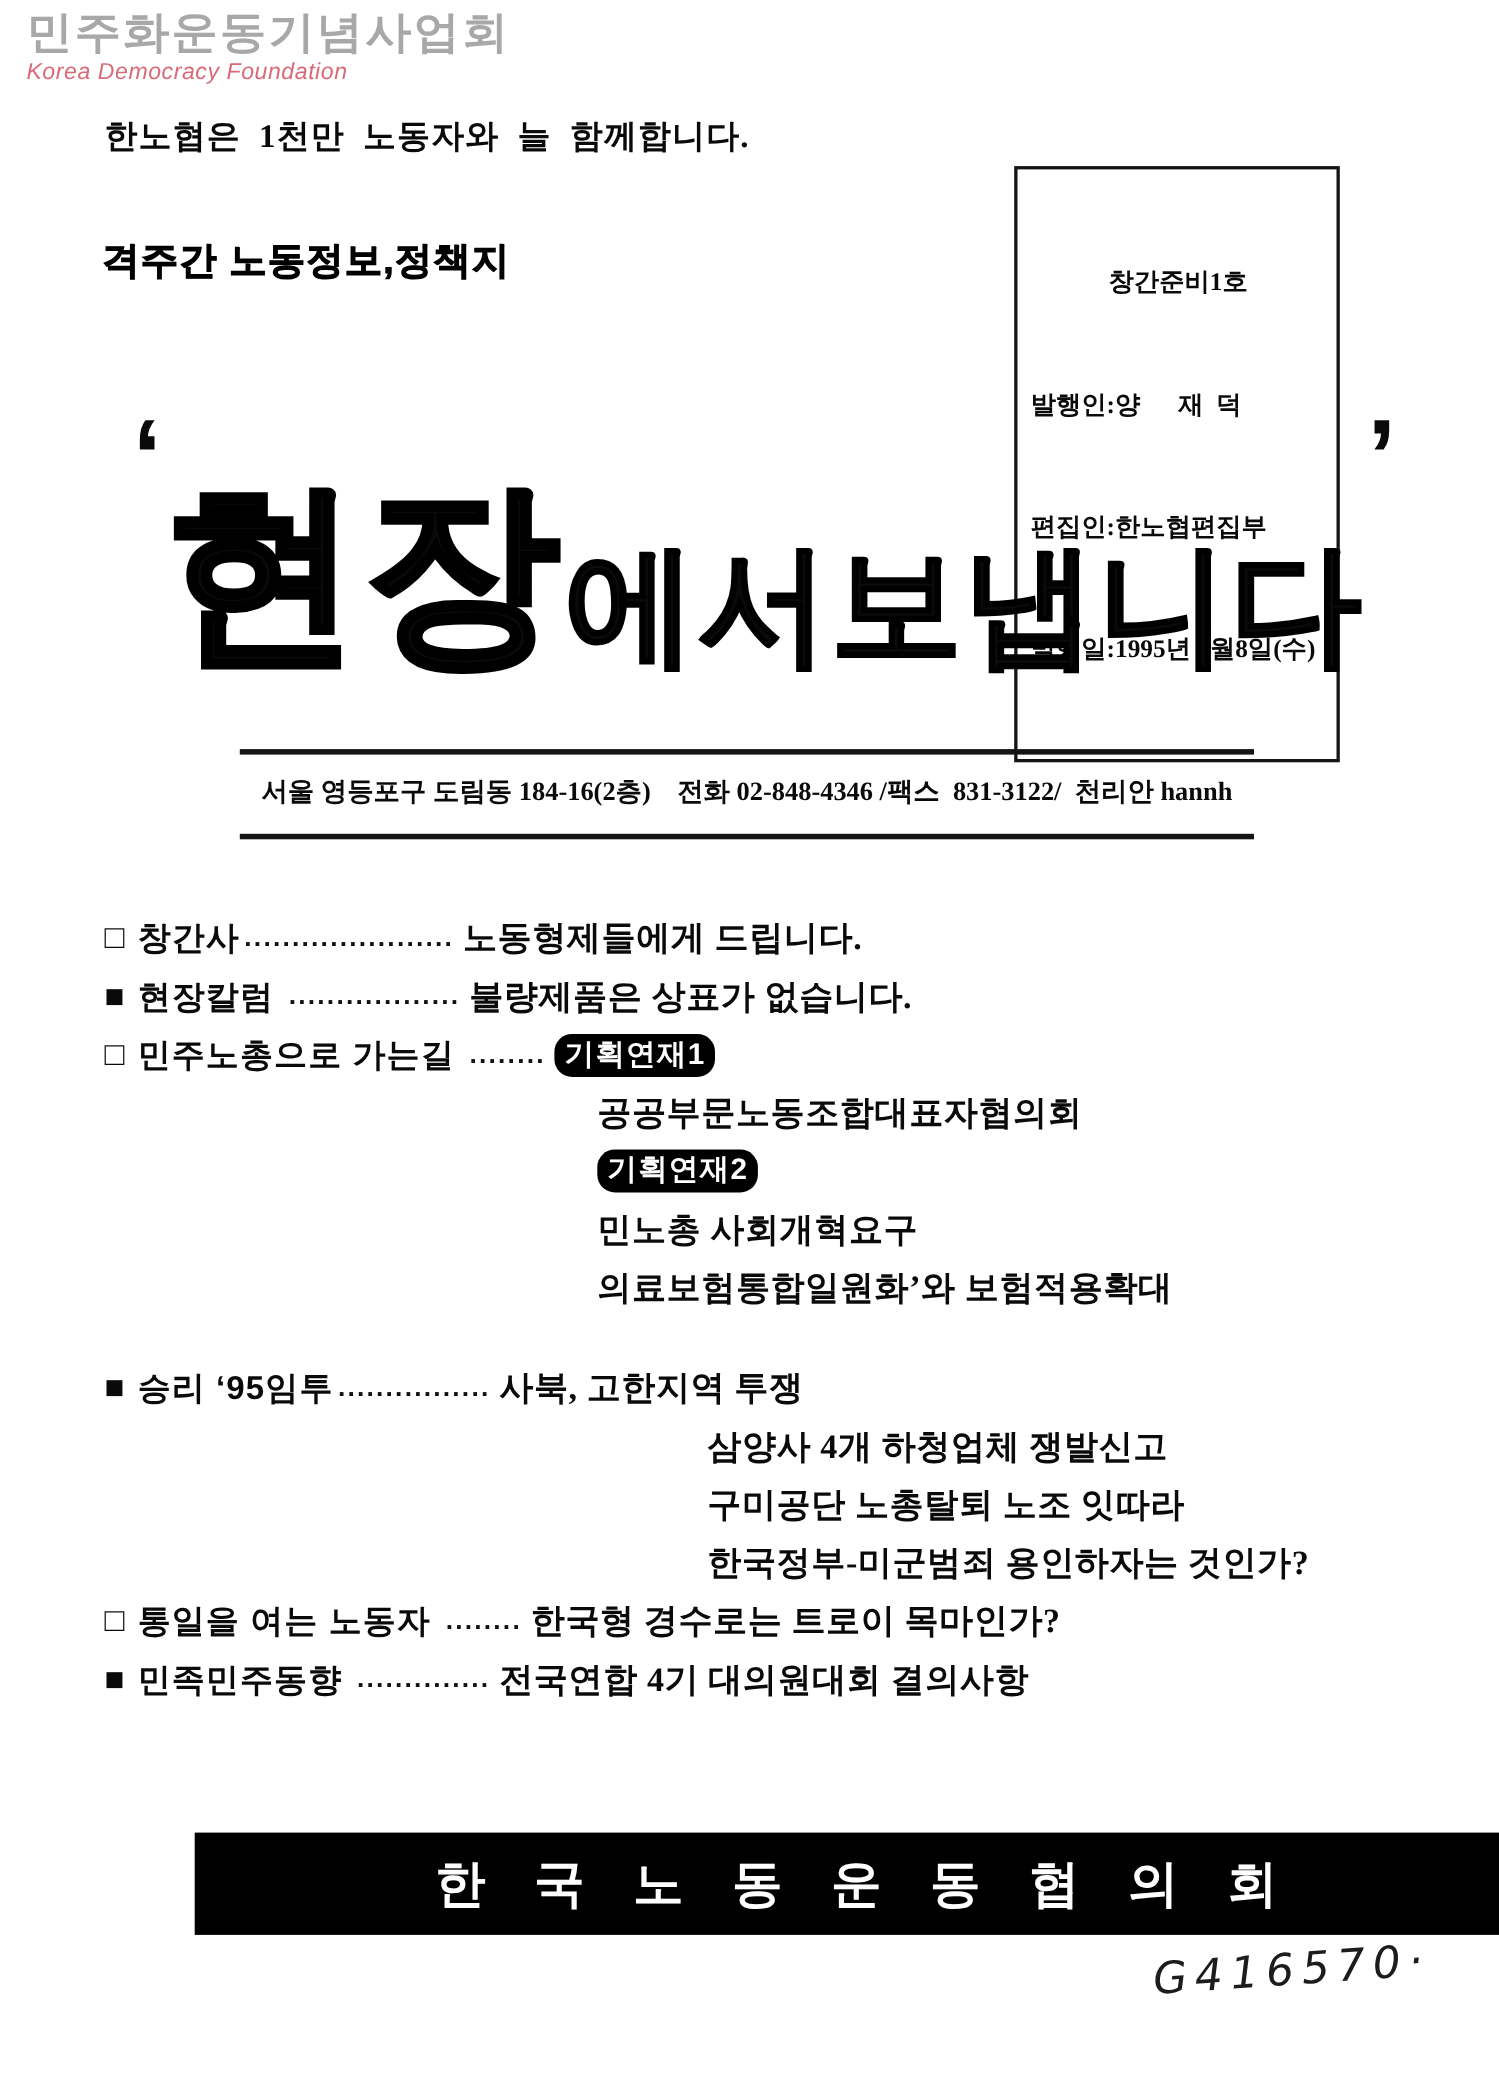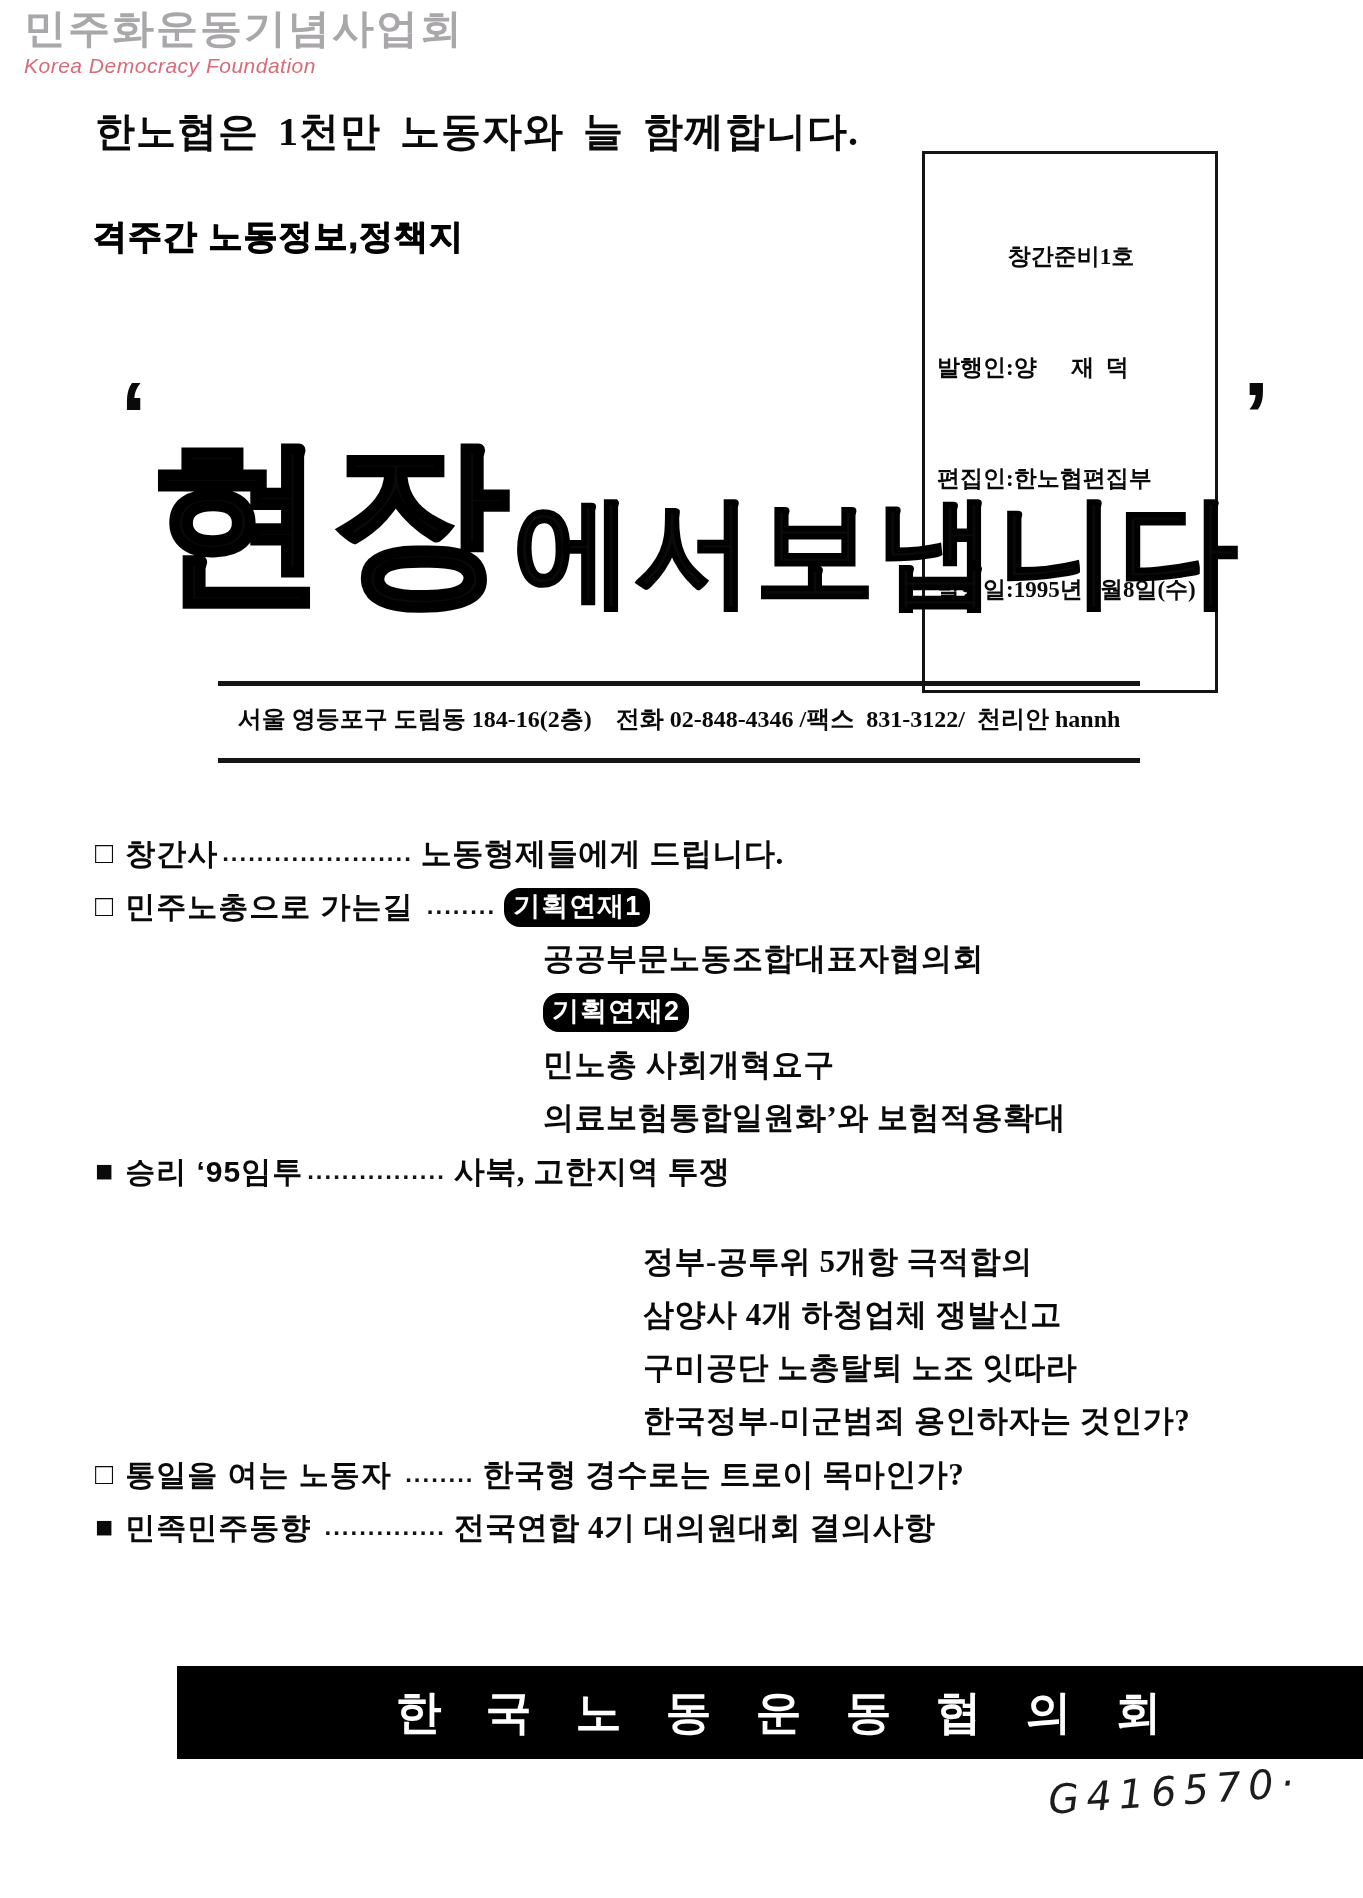--- a/index.html
+++ b/index.html
@@ -22,21 +22,21 @@
   .logo-en{
     margin-top:4px;
     font-family:"Liberation Sans",sans-serif;
     font-size:21px;font-weight:400;font-style:italic;
     color:#d96a78;letter-spacing:0.5px;
   }
   
   .slogan{
     position:absolute;left:95px;top:104px;
     font-family:"Liberation Serif",serif;
-    font-size:40px;font-weight:700;word-spacing:8px;letter-spacing:1px;
+    font-size:30px;font-weight:700;word-spacing:8px;letter-spacing:1px;
   }
   .subtitle{
     position:absolute;left:93px;top:214px;
     font-size:34px;font-weight:900;letter-spacing:1px;
     -webkit-text-stroke:1px #000;
   }
   
   .info-box{
     position:absolute;left:922px;top:151px;width:296px;
     border:3px solid #141414;
@@ -150,27 +150,27 @@
     <span class="t-small">에서보냅니다</span>
     <span class="q q-close">’</span>
   </div>
 
   <div class="rule rule-top"></div>
   <div class="address">서울 영등포구 도림동 184-16(2층)    전화 02-848-4346 /팩스  831-3122/  천리안 hannh</div>
   <div class="rule rule-bottom"></div>
 
   <div class="toc" id="toc">
       <div class="toc-row lvl0"><span class="toc-marker">□</span><span class="toc-label">창간사</span><span class="toc-dots">......................</span><span class="toc-content">노동형제들에게 드립니다.</span></div>
+      <div class="toc-row lvl0"><span class="toc-marker">■</span><span class="toc-label">현장칼럼 </span><span class="toc-dots">..................</span><span class="toc-content">불량제품은 상표가 없습니다.</span></div>
       <div class="toc-row lvl0"><span class="toc-marker">□</span><span class="toc-label">민주노총으로 가는길 </span><span class="toc-dots">........</span><span class="toc-badge">기획연재1</span></div>
       <div class="toc-row lvl1"><span class="toc-content">공공부문노동조합대표자협의회</span></div>
       <div class="toc-row lvl1"><span class="toc-badge">기획연재2</span></div>
       <div class="toc-row lvl1"><span class="toc-content">민노총 사회개혁요구</span></div>
       <div class="toc-row lvl1"><span class="toc-content">의료보험통합일원화’와 보험적용확대</span></div>
       <div class="toc-row lvl0"><span class="toc-marker">■</span><span class="toc-label">승리 ‘95임투</span><span class="toc-dots">................</span><span class="toc-content">사북, 고한지역 투쟁</span></div>
-      <div class="toc-row lvl2"><span class="toc-content">정부-공투위 5개항 극적합의</span></div>
       <div class="toc-row lvl2"><span class="toc-content">삼양사 4개 하청업체 쟁발신고</span></div>
       <div class="toc-row lvl2"><span class="toc-content">구미공단 노총탈퇴 노조 잇따라</span></div>
       <div class="toc-row lvl2"><span class="toc-content">한국정부-미군범죄 용인하자는 것인가?</span></div>
       <div class="toc-row lvl0"><span class="toc-marker">□</span><span class="toc-label">통일을 여는 노동자 </span><span class="toc-dots">........</span><span class="toc-content">한국형 경수로는 트로이 목마인가?</span></div>
       <div class="toc-row lvl0"><span class="toc-marker">■</span><span class="toc-label">민족민주동향 </span><span class="toc-dots">..............</span><span class="toc-content">전국연합 4기 대의원대회 결의사항</span></div>
     </div>
 
   <div class="banner">한국노동운동협의회</div>
 
   <div class="handwritten">G416570·</div>

